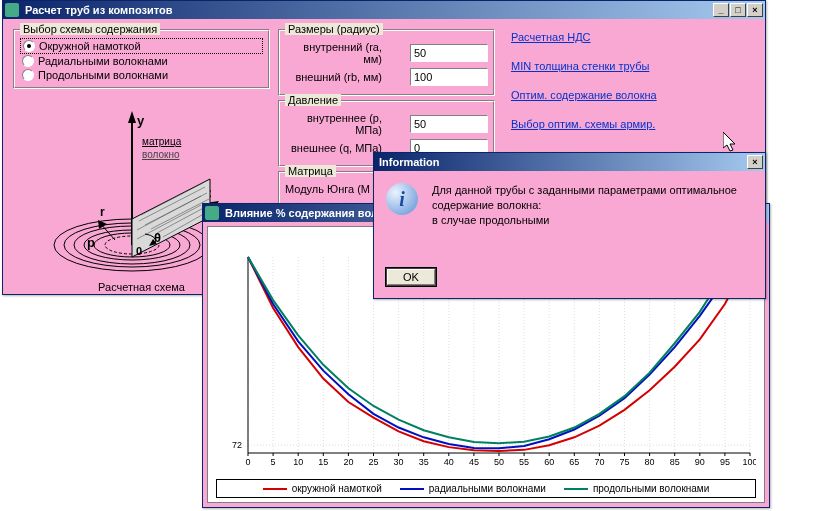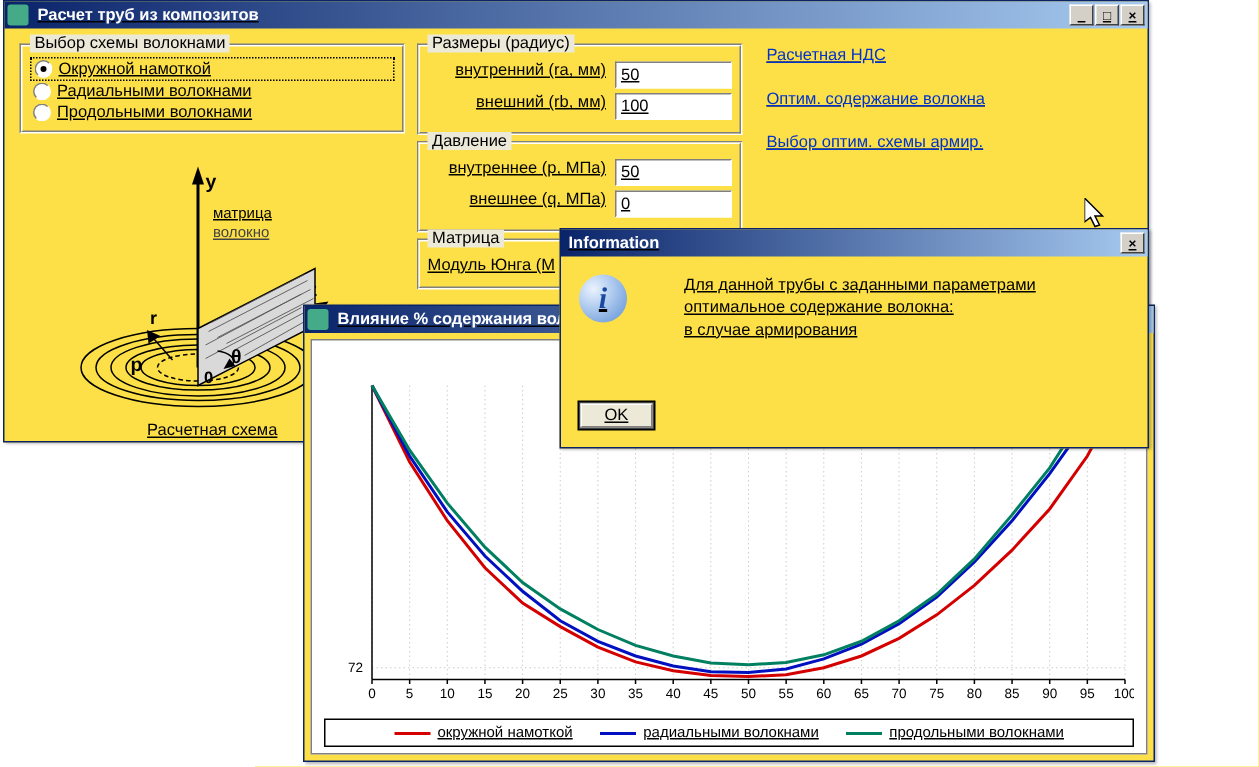--- a/index.html
+++ b/index.html
@@ -1,34 +1,34 @@
 <!DOCTYPE html>
 <html><head>
 <meta charset="utf-8">
 <style>
   * { box-sizing: border-box; }
   body { margin: 0; font-family: Tahoma, Arial, sans-serif; font-size: 11px; background: #fff; width: 839px; height: 511px; position: relative; overflow: hidden; }
   
-  .window { position: absolute; background: #fde047; border: 1px solid #0a246a; box-shadow: 1px 1px 2px rgba(0,0,0,0.3); text-decoration: underline; }
+  .window { position: absolute; background: #f9a8d4; border: 1px solid #0a246a; box-shadow: 1px 1px 2px rgba(0,0,0,0.3); }
   .titlebar { background: linear-gradient(to right, #0a246a, #a6caf0); color: #fff; font-weight: bold; height: 18px; display: flex; align-items: center; padding: 0 2px; font-size: 11px; }
   .titlebar .title { flex: 1; padding-left: 3px; }
   .title-icon { width: 14px; height: 14px; background: #4a8; border-radius: 2px; margin-right: 3px; display: inline-block; }
   .winbtns { display: flex; gap: 1px; }
   .winbtn { width: 16px; height: 14px; background: #d4d0c8; border: 1px solid #fff; border-right-color: #404040; border-bottom-color: #404040; font-size: 9px; display: flex; align-items: center; justify-content: center; cursor: pointer; color: #000; font-family: Arial; }
   
   .fieldset { border: 1px solid #fff; border-top-color: #808080; border-left-color: #808080; padding: 8px 6px 6px 6px; position: relative; margin: 4px; }
   .fieldset::before { content: ''; position: absolute; inset: 0; border: 1px solid #808080; border-top-color: #fff; border-left-color: #fff; pointer-events: none; }
   .legend { position: absolute; top: -7px; left: 6px; background: #ece9d8; padding: 0 3px; z-index: 1; }
   
   .radio-row { display: flex; align-items: center; gap: 4px; padding: 1px 2px; }
   .radio-row.selected { border: 1px dotted #000; }
   .radio { width: 12px; height: 12px; border-radius: 50%; background: #fff; border: 1px solid #808080; border-bottom-color: #fff; border-right-color: #fff; display: flex; align-items: center; justify-content: center; }
   .radio.checked::after { content: ''; width: 4px; height: 4px; border-radius: 50%; background: #000; }
   
-  .form-row { display: flex; align-items: flex-start; margin: 3px 0; }
+  .form-row { display: flex; align-items: center; margin: 3px 0; gap: 22px; }
   .form-row label { flex: 1; text-align: right; padding-right: 6px; }
   .txtinput { width: 78px; height: 18px; border: 1px solid #808080; border-bottom-color: #fff; border-right-color: #fff; background: #fff; padding: 1px 3px; font-size: 11px; }
   
   .link { color: #0033cc; text-decoration: underline; cursor: pointer; white-space: nowrap; }
   
   .btn { background: #ece9d8; border: 1px solid #404040; display: inline-flex; align-items: center; justify-content: center; cursor: pointer; font-size: 11px; padding: 2px 16px; position: relative; }
   .btn::before { content: ''; position: absolute; inset: 0; border: 1px solid #fff; border-right-color: #808080; border-bottom-color: #808080; }
   .btn.default { outline: 1px solid #000; }
 
   
@@ -48,21 +48,21 @@
   .plot-wrap svg { width: 100%; height: 100%; }
   .legend-box { border: 1px solid #000; display: flex; gap: 18px; justify-content: center; padding: 3px 6px; margin-top: 2px; font-size: 10px; }
   .leg-item { display: flex; align-items: center; gap: 5px; }
   .leg-swatch { width: 24px; height: 2px; }
 
   
   #info { left: 373px; top: 152px; width: 393px; height: 147px; z-index: 10; }
   .info-body { padding: 12px; display: flex; height: calc(100% - 18px); flex-direction: column; }
   .info-top { display: flex; gap: 14px; }
   .info-icon { width: 32px; height: 32px; border-radius: 50%; background: radial-gradient(circle at 30% 30%, #eaf3ff, #5a8fd6); display: flex; align-items: center; justify-content: center; color: #1a4a9f; font-weight: bold; font-size: 20px; font-family: Georgia, serif; font-style: italic; flex-shrink: 0; }
-  .info-text { line-height: 1.35; margin-left: 24px; }
+  .info-text { line-height: 1.35; }
   .info-btns { display: flex; margin-top: auto; }
 
   
   .cursor { position: absolute; left: 723px; top: 132px; z-index: 20; pointer-events: none; }
 </style>
 </head>
 <body>
 
 <div id="main" class="window">
   <div class="titlebar">
@@ -70,21 +70,21 @@
     <span class="title">Расчет труб из композитов</span>
     <div class="winbtns">
       <div class="winbtn">_</div>
       <div class="winbtn">□</div>
       <div class="winbtn">×</div>
     </div>
   </div>
   <div id="main-body">
     <div class="col1">
       <div class="fieldset">
-        <span class="legend">Выбор схемы волокнами</span>
+        <span class="legend">Выбор схемы содержания</span>
         <div class="radio-row selected">
           <span class="radio checked"></span>
           <span>Окружной намоткой</span>
         </div>
         <div class="radio-row">
           <span class="radio"></span>
           <span>Радиальными волокнами</span>
         </div>
         <div class="radio-row">
           <span class="radio"></span>
@@ -158,20 +158,21 @@
       <div class="fieldset">
         <span class="legend">Матрица</span>
         <div class="form-row">
           <label style="text-align:left">Модуль Юнга (М</label>
         </div>
       </div>
     </div>
 
     <div class="col3">
       <span class="link">Расчетная НДС</span>
+      <span class="link">MIN толщина стенки трубы</span>
       <span class="link">Оптим. содержание волокна</span>
       <span class="link">Выбор оптим. схемы армир.</span>
     </div>
   </div>
 </div>
 
 <div id="chartwin" class="window">
   <div class="titlebar">
     <span class="title-icon"></span>
     <span class="title">Влияние % содержания волокна на ра</span>
@@ -274,21 +275,21 @@
     <span class="title">Information</span>
     <div class="winbtns">
         <div class="winbtn">×</div>
       </div>
   </div>
   <div class="info-body">
     <div class="info-top">
       <div class="info-icon">i</div>
       <div class="info-text">
         <div>Для данной трубы с заданными параметрами оптимальное содержание волокна:</div>
-        <div>в случае армирования</div>
+        <div>в случае продольными</div>
       </div>
     </div>
     <div class="info-btns">
       <div class="btn default">
           <span>OK</span>
         </div>
     </div>
   </div>
 </div>
 

